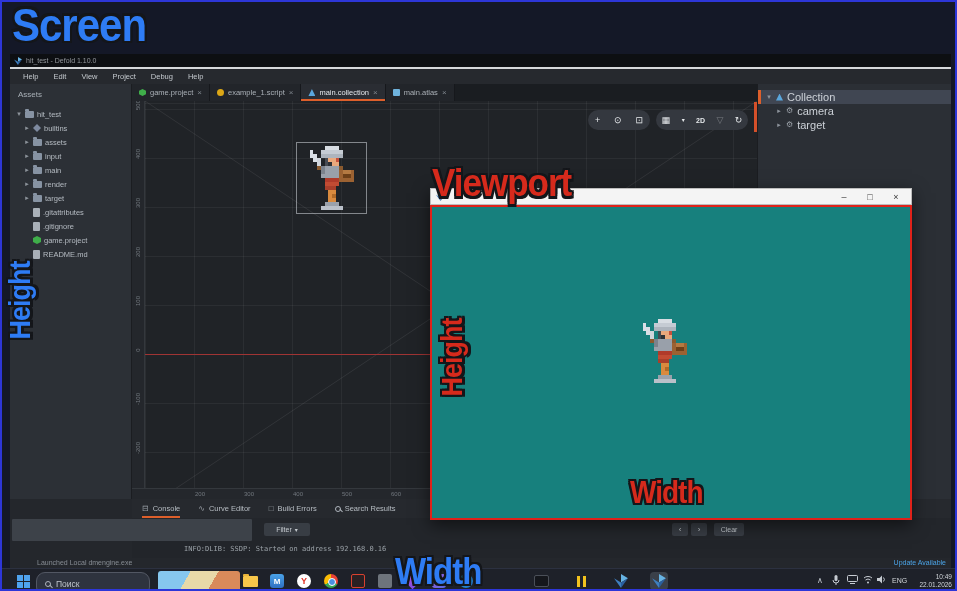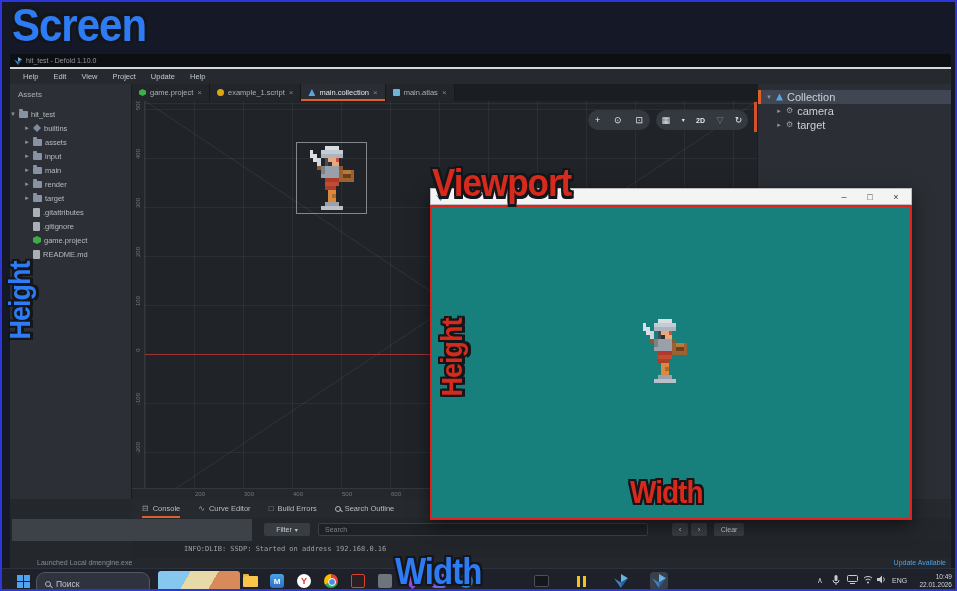--- a/index.html
+++ b/index.html
@@ -23,21 +23,21 @@
   .dw-title{position:absolute;left:0;top:0;width:100%;height:13px;background:#0d0f12;display:flex;align-items:center;gap:4px;padding-left:4px}
   .dw-title-text{font-size:7px;color:#93979c}
   .dw-strip{position:absolute;left:0;top:13px;width:100%;height:2px;background:#d6d8da}
   .dw-menu{position:absolute;left:0;top:15px;width:100%;height:15px;background:#26292e;display:flex;align-items:center;gap:15px;padding-left:13px}
   .dw-menu span{font-size:7.5px;color:#c3c8cd;cursor:default}
   .logo-d{width:8px;height:8px;display:inline-block}
 
   
   .assets{position:absolute;left:0;top:30px;width:122px;height:415px;background:#2c3036;border-right:1px solid #1b1d21}
   .p-head{font-size:8px;color:#a9b0b7;padding:6px 0 0 8px}
-  .arow{position:relative;display:flex;align-items:center;gap:3px;height:14px;cursor:pointer}
+  .arow{position:relative;display:flex;align-items:center;gap:3px;height:14px;padding-left:6px;cursor:pointer}
   .arow.lvl1{padding-left:14px}
   .albl{font-size:7.5px;color:#b5bbc2;white-space:nowrap}
   .caret{font-size:7px;color:#8d939b;width:6px;text-align:center}
   .fico{width:9px;height:7px;background:#8793a3;border-radius:1px;position:relative;flex:none}
   .fico::before{content:"";position:absolute;top:-2px;left:0;width:4px;height:2px;background:#8793a3;border-radius:1px 1px 0 0}
   .fico.file{width:7px;height:9px;background:#a9b0b8}
   .fico.file::before{display:none}
   .fico.proj{width:8px;height:8px;background:#3fae4a;clip-path:polygon(50% 0,100% 25%,100% 75%,50% 100%,0 75%,0 25%)}
   .fico.proj::before{display:none}
   .fico.builtins{width:8px;height:8px;background:#7e8aa0;clip-path:polygon(50% 0,100% 50%,50% 100%,0 50%)}
@@ -166,21 +166,21 @@
           </svg>
       </span>
       <span class="dw-title-text">hit_test - Defold 1.10.0</span>
     </div>
     <div class="dw-strip"></div>
     <div class="dw-menu">
       <span>Help</span>
       <span>Edit</span>
       <span>View</span>
       <span>Project</span>
-      <span>Update</span>
+      <span>Debug</span>
       <span>Help</span>
     </div>
 
     <div class="assets">
       <div class="p-head">Assets</div>
       <div style="height:8px"></div>
       <div class="arow">
         <span class="caret">▾</span>
         <span class="fico"></span>
         <span class="albl">hit_test</span>
@@ -360,28 +360,27 @@
         <div class="ctab">
           <span class="cico">∿</span>
           <span>Curve Editor</span>
         </div>
         <div class="ctab">
           <span class="cico">□</span>
           <span>Build Errors</span>
         </div>
         <div class="ctab">
           <span class="mag"></span>
-          <span>Search Outline</span>
+          <span>Search Results</span>
         </div>
       </div>
       <div class="c-filter">
         <span>Filter</span>
         <span style="font-size:6px">▾</span>
       </div>
-      <input class="c-search" placeholder="Search" style="">
       <div class="c-nav c-prev">‹</div>
       <div class="c-nav c-next">›</div>
       <div class="c-clear">Clear</div>
       <div class="c-log">
         <span>INFO:DLIB: SSDP: Started on address 192.168.0.16</span>
       </div>
     </div>
     <div class="light-panel"></div>
     <div class="status">
       <span class="st-l">Launched Local dmengine.exe</span>

